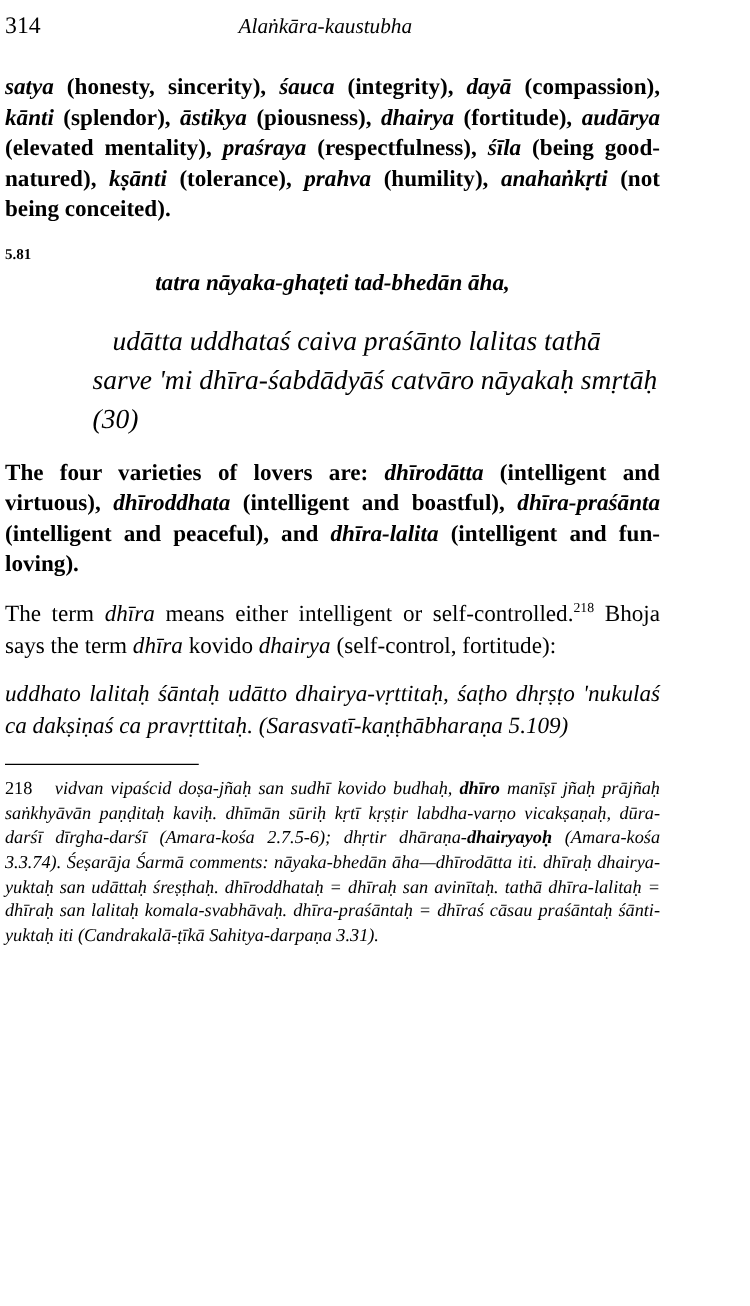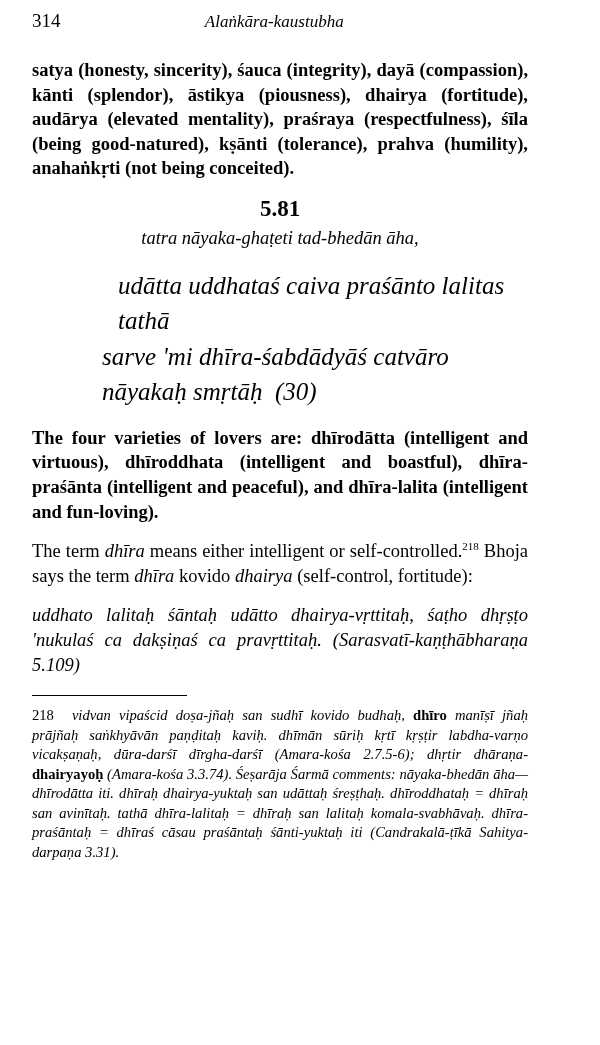--- a/index.html
+++ b/index.html
@@ -12,21 +12,21 @@
     height: 1045px;
     font-family: "Liberation Serif", serif;
     color: #000000;
     overflow: hidden;
   }
   .page {
     position: relative;
     width: 544px;
     height: 1045px;
     box-sizing: border-box;
-    padding: 10px 16px 0 32px;
+    padding: 10px 16px 0 4px;
   }
   .header {
     display: flex;
     align-items: baseline;
     font-size: 19px;
     margin-bottom: 26px;
   }
   .header .folio {
     font-family: "Liberation Serif", serif;
     font-size: 19px;
@@ -39,41 +39,42 @@
     padding-right: 40px;
   }
   .blk {
     font-size: 18.5px;
     line-height: 1.33;
     text-align: justify;
     margin: 0 0 15px 0;
   }
   .bold { font-weight: bold; }
   .ital { font-style: italic; margin-top: 32px; }
-  .bi { font-weight: bold; }
+  .bi { font-weight: bold; font-style: italic; }
   .verse-num {
-    text-align: center;
+    text-align: left;
     font-weight: bold;
-    font-size: 23px;
+    font-size: 12px;
     margin: 0 0 4px 0;
   }
   .verse-line {
     font-style: italic;
     font-size: 18.5px;
     text-align: center;
     margin: 0;
     line-height: 1.4;
+    font-weight: bold;
   }
   .verse-block {
     margin: 0 0 16px 0;
   }
   .quote-block {
     margin: 0 0 16px 0;
     padding-left: 26px;
-    font-size: 25px;
+    font-size: 22px;
     line-height: 1.42;
   }
   .quote-line {
     font-style: italic;
     white-space: pre-wrap;
   }
   .q-indent-1 { padding-left: 44px; }
   .q-indent-2 { padding-left: 60px; }
   .commentary-head {
     text-align: center;

